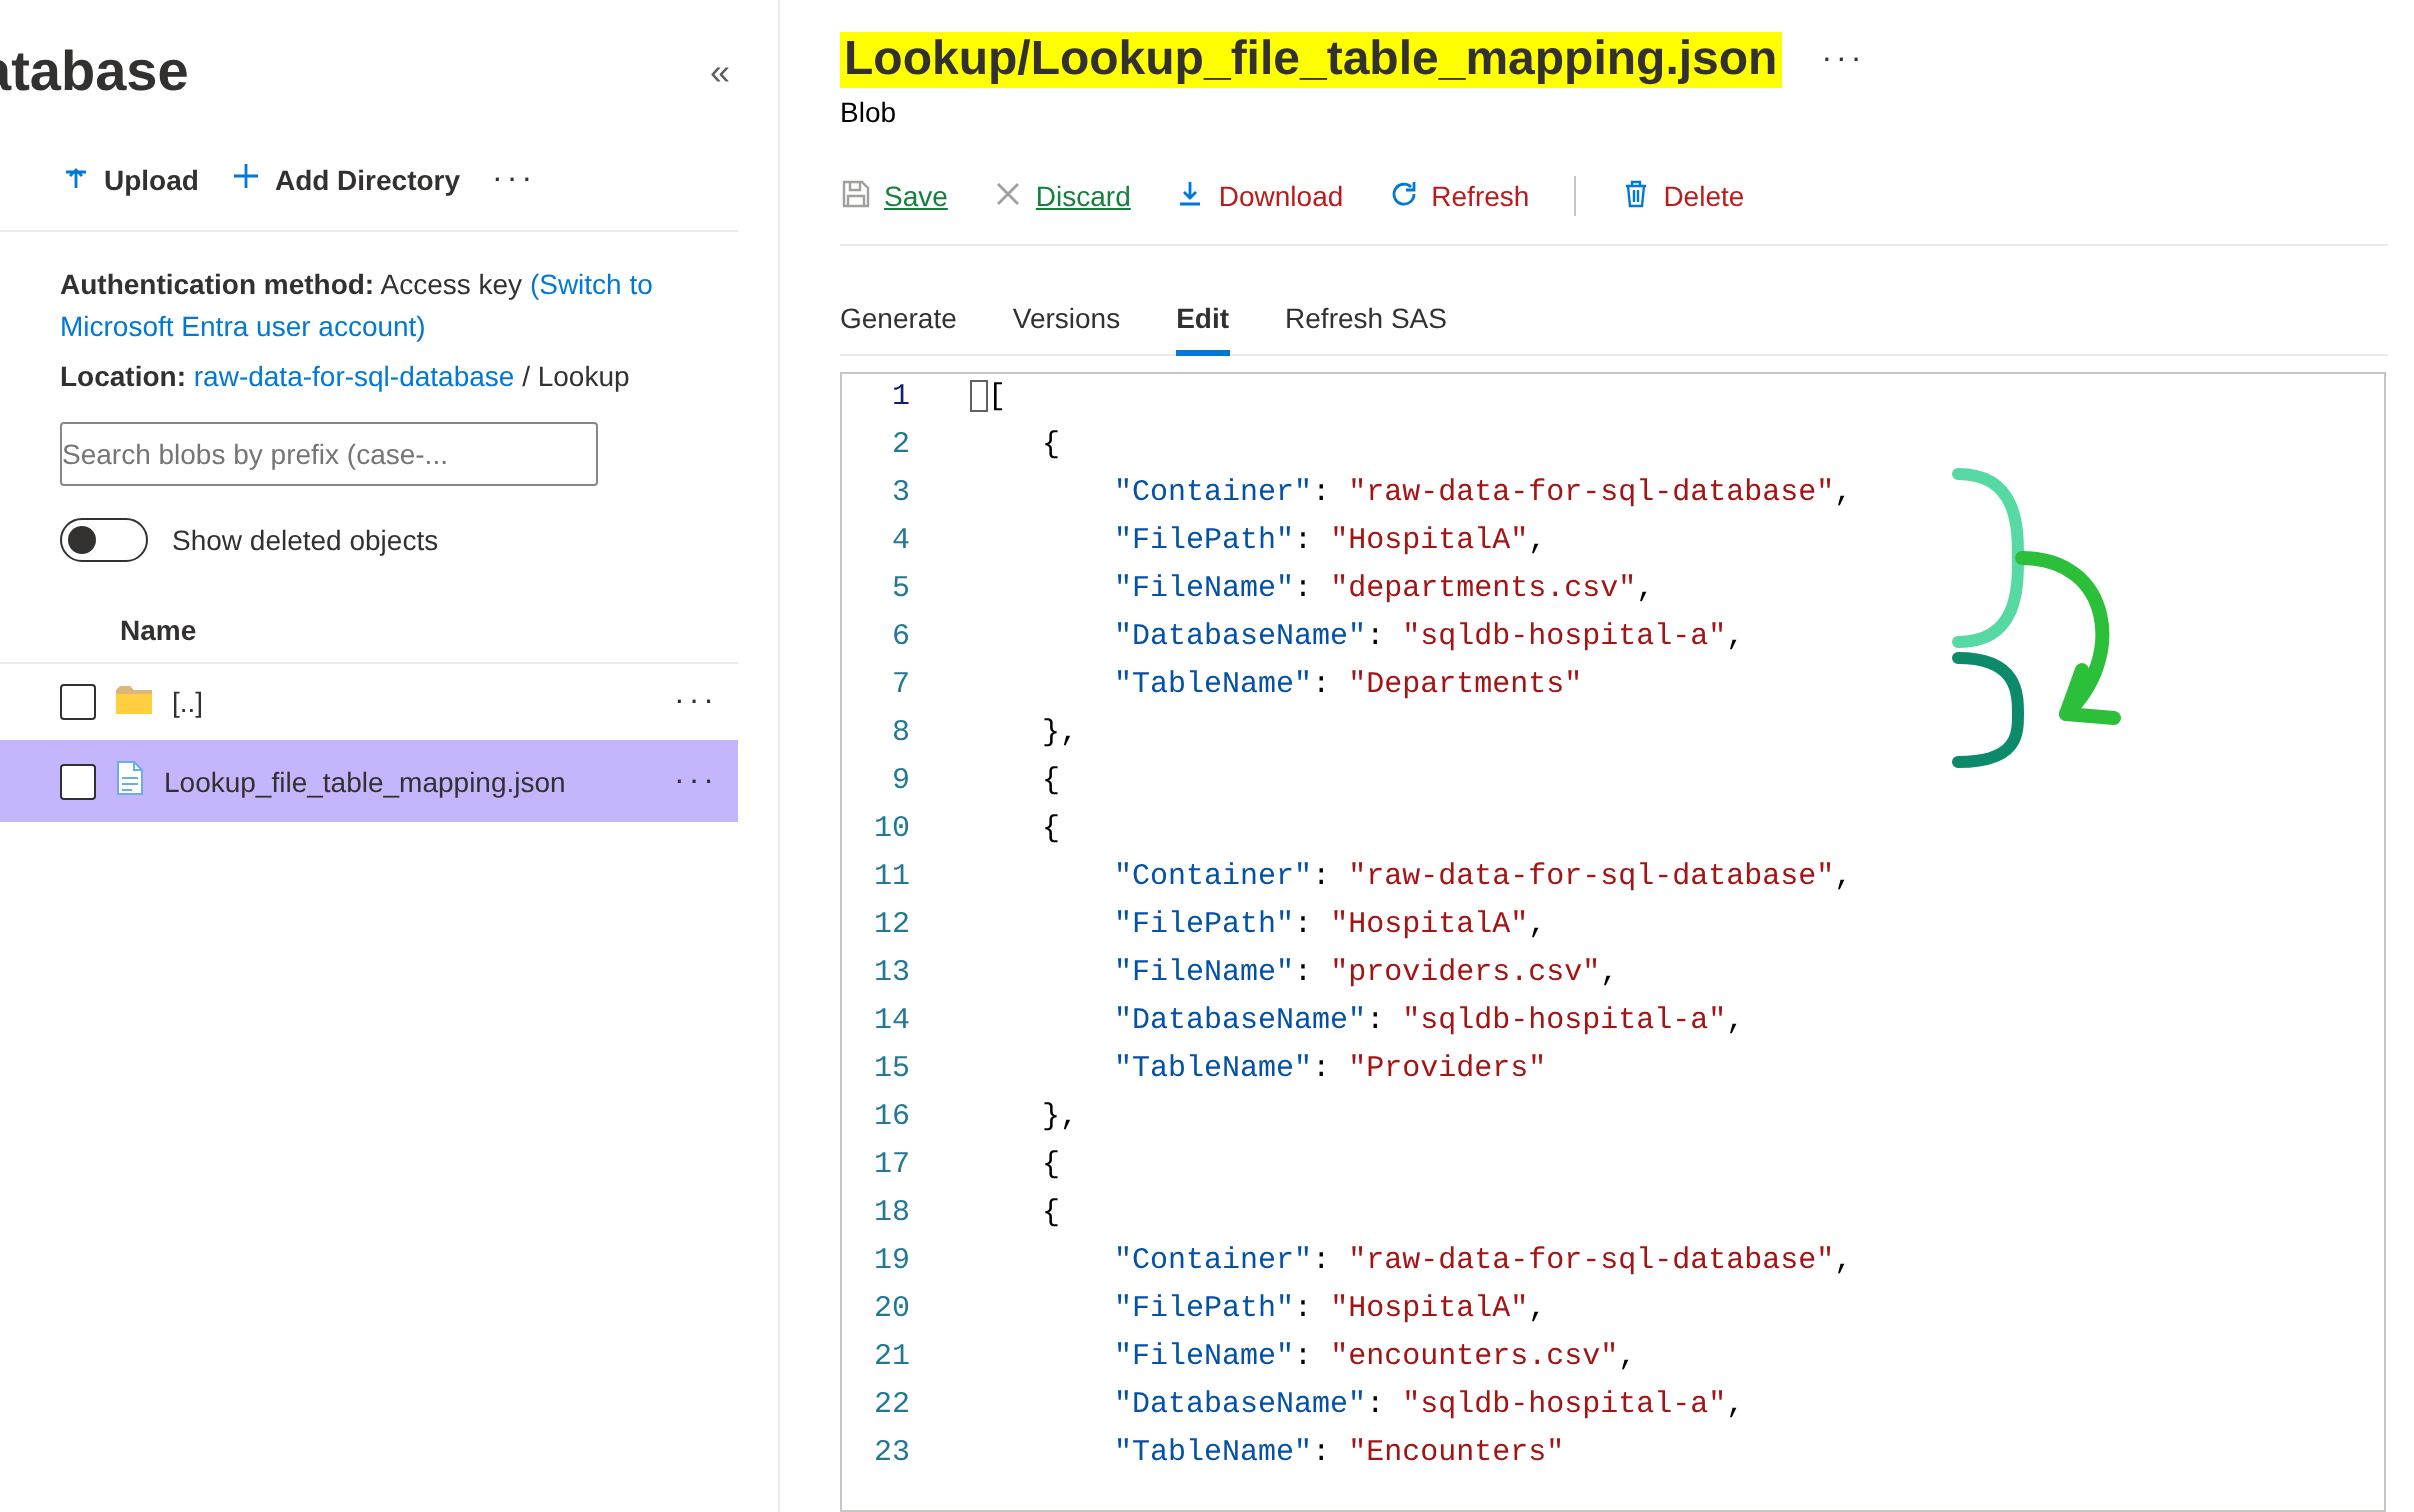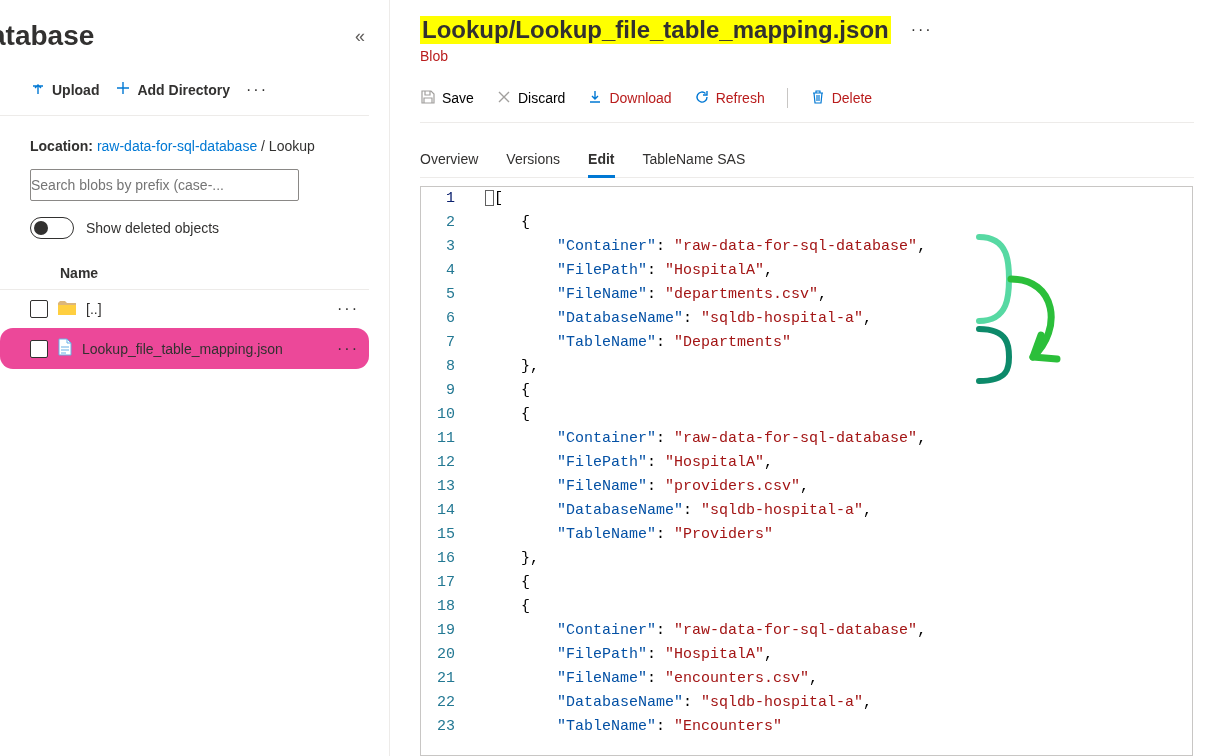--- a/index.html
+++ b/index.html
@@ -104,21 +104,21 @@
     border-bottom: 1px solid #edebe9;
   }
   .list-row {
     display: flex;
     align-items: center;
     padding: 10px 0 10px 30px;
     gap: 10px;
     position: relative;
     cursor: pointer;
   }
-  .list-row.selected { background:#ec4899;border-radius:13px; }
+  .list-row.selected { background:#c4b5fd; }
   .checkbox {
     width: 18px; height: 18px;
     border: 1px solid #323130;
     border-radius: 2px;
     background: #fff;
   }
   .row-more { margin-left:auto; margin-right:10px; color:#323130; font-size:16px;letter-spacing:2px;}
 
   
   .main {
@@ -129,37 +129,37 @@
     min-width: 0;
   }
   .title-row { display:flex; align-items:center; gap:20px; }
   .blob-title {
     font-size: 24px;
     font-weight: 600;
     background: #ffff00;
     padding: 0 2px;
   }
   .blob-sub {
-    color: #b91c1c;
+    color: #000000;
     font-size: 14px;
     margin-top: 4px;
   }
   .main-toolbar {
     display: flex;
     align-items: center;
     gap: 22px;
     padding: 24px 0 14px 0;
     border-bottom: 1px solid #edebe9;
   }
   .m-btn {
     display: flex; align-items:center; gap:6px;
     cursor: pointer;
     color:#b91c1c;
   }
-  .m-btn.disabled { color:#000000; cursor:default;}
+  .m-btn.disabled { color:#15803d; cursor:default;text-decoration:underline;}
   .m-btn.disabled .mico { color:#a19f9d;}
   .mico { color:#0078d4; }
   .vsep { width:1px; height:20px; background:#c8c6c4;}
   .tabs {
     display:flex; gap:28px;
     padding: 20px 0 0 0;
     border-bottom: 1px solid #edebe9;
   }
   .tab {
     padding: 8px 0 10px 0;
@@ -240,20 +240,25 @@
         <svg width="16" height="16" viewBox="0 0 16 16">
             <path stroke="#0078d4" stroke-width="1.4" d="M8 2v12M2 8h12"></path>
           </svg>
       </span>
       <span>Add Directory</span>
     </div>
     <span class="more-icon">···</span>
   </div>
 
   <div class="auth-block">
+    <div>
+      <span class="label">Authentication method:</span>
+      <span>Access key</span>
+      <a>(Switch to Microsoft Entra user account)</a>
+    </div>
     <div style="margin-top:4px;">
       <span class="label">Location:</span>
       <a>raw-data-for-sql-database</a>
       <span> / </span>
       <span>Lookup</span>
     </div>
   </div>
 
   <div class="search-block">
     <input class="search-input" placeholder="Search blobs by prefix (case-..." style="">
@@ -334,24 +339,24 @@
       <span class="mico">
         <svg width="16" height="16" viewBox="0 0 16 16">
             <path fill="none" stroke="#0078d4" stroke-width="1.2" d="M3 4h10M6 4V2h4v2M4 4l1 10h6l1-10M7 6v6M9 6v6"></path>
           </svg>
       </span>
       <span>Delete</span>
     </div>
   </div>
 
   <div class="tabs">
-    <div class="tab">Overview</div>
+    <div class="tab">Generate</div>
     <div class="tab">Versions</div>
     <div class="tab active">Edit</div>
-    <div class="tab">TableName SAS</div>
+    <div class="tab">Refresh SAS</div>
   </div>
 
   <div class="editor-wrap">
     <div class="editor">
       <div class="gutter" id="gutter">
           <div class="current">1</div>
           <div>2</div>
           <div>3</div>
           <div>4</div>
           <div>5</div>

